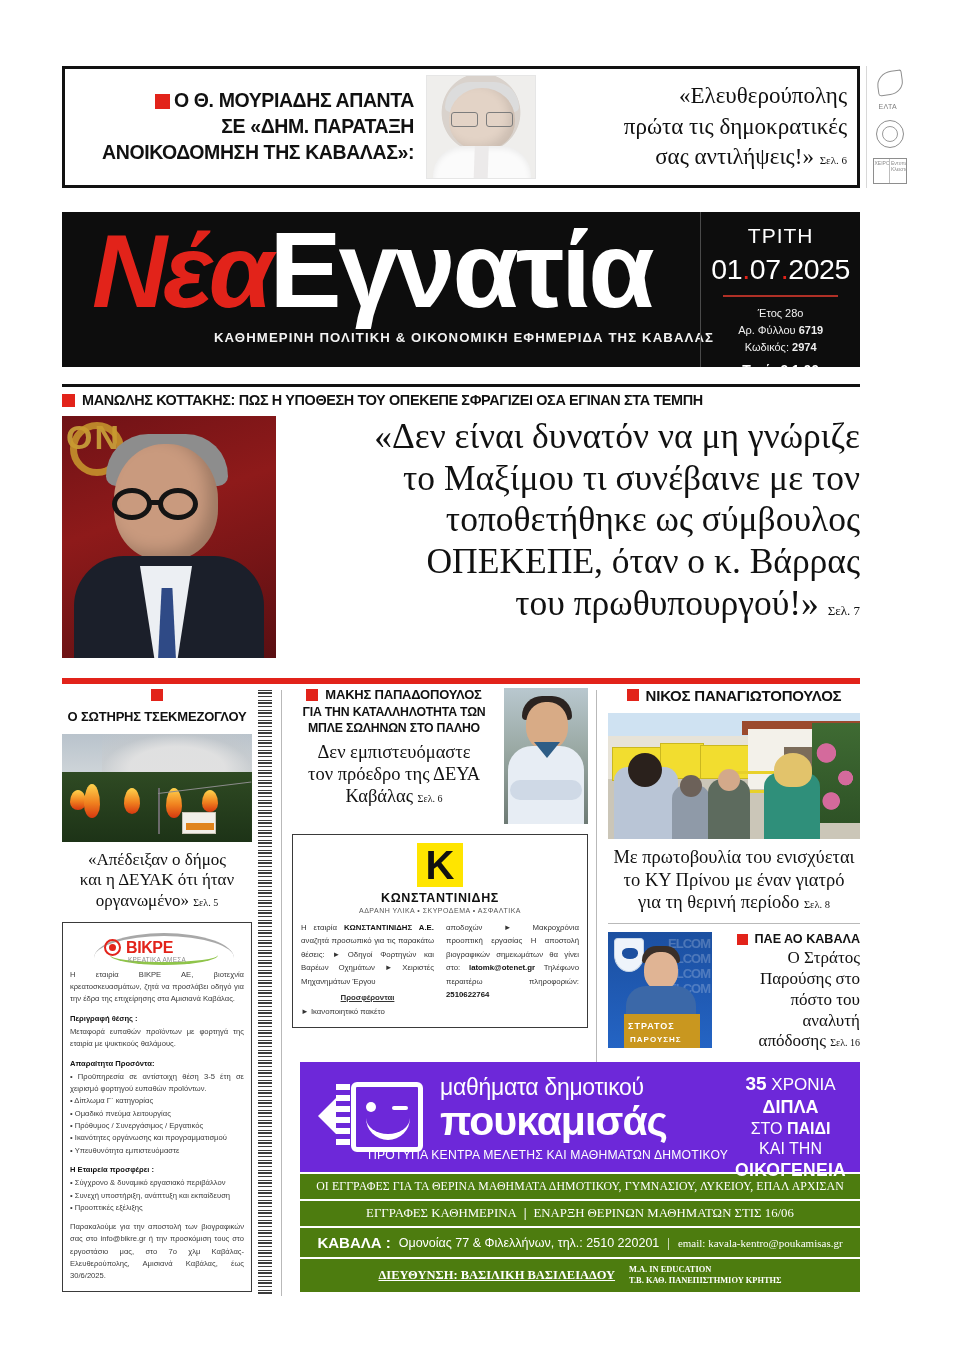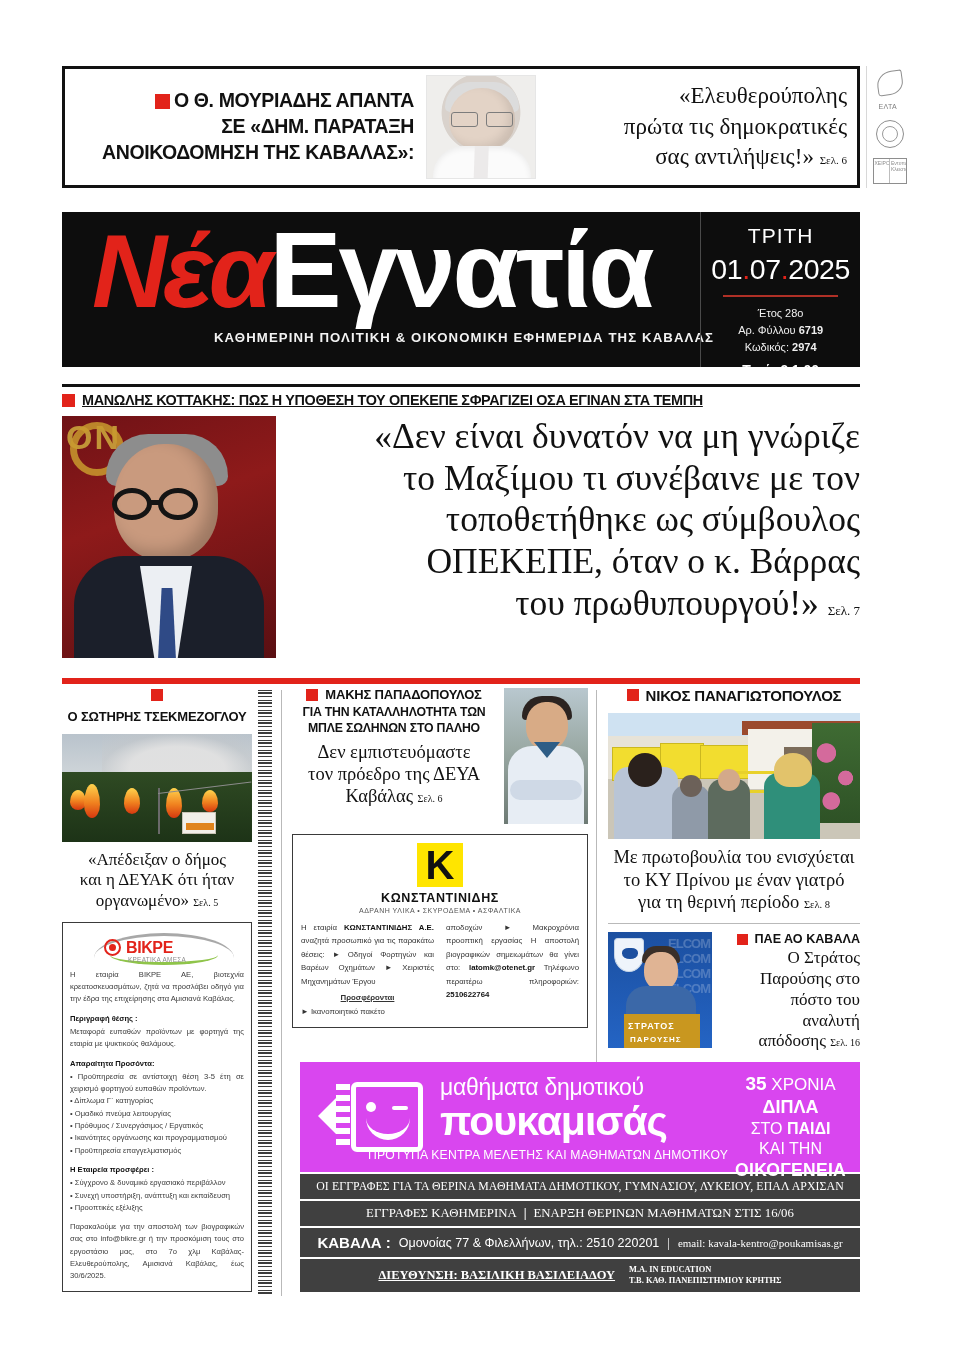--- a/index.html
+++ b/index.html
@@ -78,21 +78,21 @@
   .mh-rule{ height:1.6px; background:#b03026; margin:9px 12px 8px;}
   .mh-meta{ font-family:"Liberation Sans", sans-serif; font-size:11px; line-height:1.55; color:#efefef;}
   .mh-meta b{ font-weight:bold;}
   .mh-price{ font-family:"Liberation Sans", sans-serif; font-size:14px; font-weight:bold; margin-top:6px;}
 
   
   .lead-kicker{ position:absolute; left:62px; top:389px; width:798px; height:22px; background:#fff;
       display:flex; align-items:center; gap:7px; }
   .lead-kicker .redsq{ width:13px;height:13px;}
   .lead-kicker .txt{ font-family:"Liberation Sans", sans-serif; font-weight:bold; font-size:14.4px;
-      letter-spacing:-0.35px; white-space:nowrap;text-decoration:underline;}
+      letter-spacing:-0.35px; white-space:nowrap;}
   .lead-rule-top{ position:absolute; left:62px; top:384px; width:798px; height:3px; background:#111;}
 
   .lead{ position:absolute; left:62px; top:416px; width:798px; height:258px; display:flex; gap:12px;}
   .lead-photo{ flex:0 0 214px; height:242px; position:relative; overflow:hidden;
       background:linear-gradient(160deg,#6f1216 0%,#8e1a1a 40%,#5a0f12 100%); }
   .lp-ring{ position:absolute; left:8px; top:6px; width:54px;height:54px;border:7px solid #c99a2e;
       border-radius:50%; opacity:.85;}
   .lp-ring2{ position:absolute; left:56px; top:72px; width:40px;height:40px;border:6px solid #c99a2e;
       border-radius:50%; opacity:.8;}
   .lp-letters{ position:absolute; left:4px; top:2px; font-family:"Liberation Sans",sans-serif;
@@ -257,21 +257,21 @@
   .r-side{ flex:1; }
   .r-sidekick{ display:flex; align-items:center; justify-content:flex-end; gap:6px;}
   .r-sidekick .redsq{ width:11px;height:11px;}
   .r-sidekick .t{ font-family:"Liberation Sans",sans-serif; font-weight:bold; font-size:12.6px;}
   .r-sidehead{ font-family:"Liberation Serif",serif; font-size:17px; line-height:1.22; text-align:right;
       margin-top:2px;}
   .r-sidehead .sel{ font-size:10px;}
 
   
   .bigad{ position:absolute; left:300px; top:1062px; width:560px; }
-  .ad-red{ background:#d946ef; height:110px; position:relative; display:flex; align-items:center;}
+  .ad-red{ background:#6d28d9; height:110px; position:relative; display:flex; align-items:center;}
   .ad-icon{ position:absolute; left:18px; top:18px; width:110px; height:74px;}
   .ad-arrow{ position:absolute; left:0; top:18px; width:0;height:0;
       border-top:18px solid transparent; border-bottom:18px solid transparent; border-right:18px solid #fff;}
   .ad-zig{ position:absolute; left:18px; top:4px; width:14px; height:66px;
       background:repeating-linear-gradient(to bottom,#fff 0 6px, transparent 6px 11px);}
   .ad-face{ position:absolute; left:33px; top:2px; width:72px;height:70px; border:5px solid #fff; border-radius:6px;}
   .ad-eye1{ position:absolute; left:48px; top:22px; width:10px;height:10px;border-radius:50%;background:#fff;}
   .ad-eye2{ position:absolute; left:74px; top:26px; width:16px;height:4px;background:#fff;border-radius:2px;}
   .ad-smile{ position:absolute; left:48px; top:36px; width:44px;height:24px;
       border-bottom:6px solid #fff; border-radius:0 0 44px 44px;}
@@ -282,21 +282,21 @@
   .ad-w3{ position:absolute; left:68px; top:86px; font-family:"Liberation Sans",sans-serif;
       font-size:12.2px; color:#fff; letter-spacing:.2px;}
   .ad-right{ position:absolute; right:14px; top:10px; text-align:center; color:#fff;
       font-family:"Liberation Sans",sans-serif; line-height:1.26;}
   .ar1{ font-size:17px;} .ar1 b{ font-size:19px;}
   .ar2{ font-size:18px; font-weight:bold;}
   .ar3{ font-size:16px;} .ar3 b{font-weight:bold;}
   .ar4{ font-size:16px;}
   .ar5{ font-size:17.5px; font-weight:bold; letter-spacing:.3px;}
 
-  .ad-black{ background:#404040; color:#fff; }
+  .ad-black{ background:#4d7c0f; color:#fff; }
   .ab-row{ border-top:2px solid #fff; text-align:center; padding:5px 4px;
       font-family:"Liberation Serif",serif; white-space:nowrap; overflow:hidden;}
   .ab1{ font-size:11.8px; letter-spacing:.1px;}
   .ab2{ font-size:12.8px; }
   .ab2 .sep{ color:#fff; margin:0 7px; font-weight:bold;}
   .ab3{ font-size:13px; display:flex; align-items:center; justify-content:center; gap:8px; padding:6px 4px;}
   .ab3 .city{ font-family:"Liberation Sans",sans-serif; font-weight:bold; font-size:15px;}
   .ab3 .addr{ font-family:"Liberation Sans",sans-serif; font-size:12.5px;}
   .ab3 .mail{ font-size:11px;}
   .ab4{ font-size:12.5px; display:flex; align-items:center; justify-content:center; gap:14px; padding:5px 4px;}
@@ -454,21 +454,21 @@
       <div class="adtxt">
         <span>Η εταιρία ΒΙΚΡΕ ΑΕ, βιοτεχνία κρεατοσκευασμάτων, ζητά να προσλάβει οδηγό για την έδρα της επιχείρησης στα Αμισιανά Καβάλας.</span>
         <span class="hd">Περιγραφή θέσης :</span>
         <span>Μεταφορά ευπαθών προϊόντων με φορτηγά της εταιρία με ψυκτικούς θαλάμους.</span>
         <span class="hd">Απαραίτητα Προσόντα:</span>
         <span class="li">• Προϋπηρεσία σε αντίστοιχη θέση 3-5 έτη σε χειρισμό φορτηγού ευπαθών προϊόντων.</span>
         <span class="li">• Δίπλωμα Γ΄ κατηγορίας</span>
         <span class="li">• Ομαδικό πνεύμα λειτουργίας</span>
         <span class="li">• Πρόθυμος / Συνεργάσιμος / Εργατικός</span>
         <span class="li">• Ικανότητες οργάνωσης και προγραμματισμού</span>
-        <span class="li">• Προϋπηρεσία επαγγελματισμός</span>
+        <span class="li">• Υπευθυνότητα εμπιστευόμαστε</span>
         <span class="hd">Η Εταιρεία προσφέρει :</span>
         <span class="li">• Σύγχρονο &amp; δυναμικό εργασιακό περιβάλλον</span>
         <span class="li">• Συνεχή υποστήριξη, ανάπτυξη και εκπαίδευση</span>
         <span class="li">• Προοπτικές εξέλιξης</span>
         <span class="li" style="margin-top:7px">Παρακαλούμε για την αποστολή των βιογραφικών σας στο info@bikre.gr ή την προσκόμιση τους στο εργοστάσιο μας, στο 7ο χλμ Καβάλας- Ελευθερούπολης, Αμισιανά Καβάλας, έως 30/6/2025.</span>
       </div>
     </div>
   </div>
 
   <div class="col colM">

